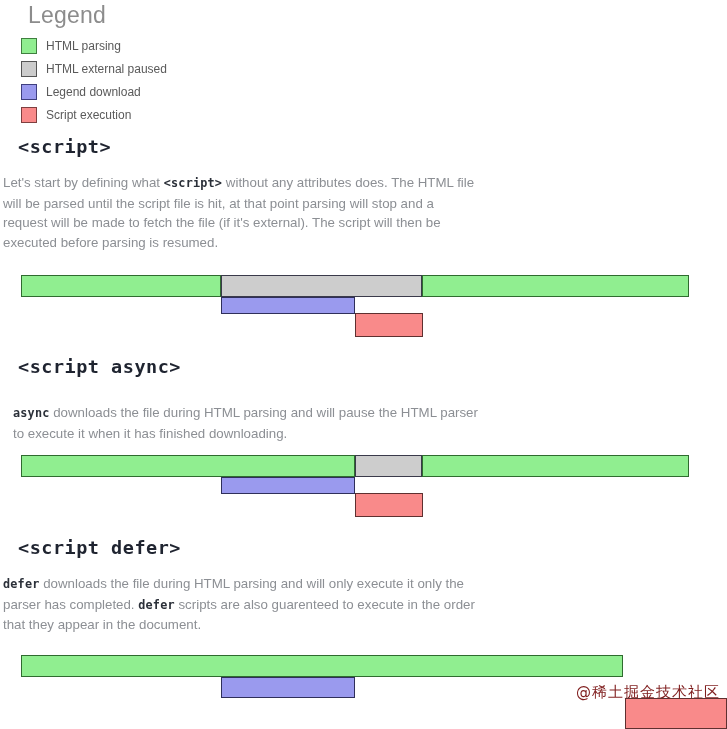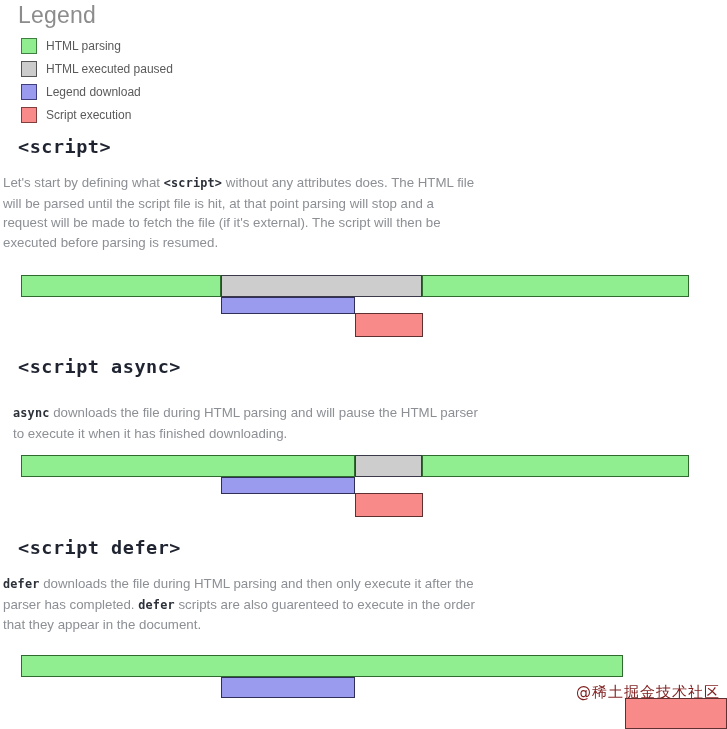--- a/index.html
+++ b/index.html
@@ -18,21 +18,21 @@
   }
 
   .page {
     position: absolute;
     inset: 0;
   }
 
   
   .legend-title {
     position: absolute;
-    left: 18px;
+    left: 28px;
     top: 1px;
     font-size: 23px;
     font-weight: 400;
     color: #8c8c8c;
     letter-spacing: 0.2px;
     line-height: 28px;
   }
   .legend-list {
     position: absolute;
     left: 21px;
@@ -125,21 +125,21 @@
 <div class="page">
 
   <div class="legend-title">Legend</div>
   <div class="legend-list">
       <div class="legend-row">
         <span class="swatch green"></span>
         <span class="legend-label">HTML parsing</span>
       </div>
       <div class="legend-row">
         <span class="swatch gray"></span>
-        <span class="legend-label">HTML executed paused</span>
+        <span class="legend-label">HTML external paused</span>
       </div>
       <div class="legend-row">
         <span class="swatch blue"></span>
         <span class="legend-label">Legend download</span>
       </div>
       <div class="legend-row">
         <span class="swatch red"></span>
         <span class="legend-label">Script execution</span>
       </div>
     </div>
@@ -157,19 +157,19 @@
     <div class="section-heading" style="top: 356px;">&lt;script async&gt;</div>
     <p class="section-body" style="top: 393px; margin: 10px;"><span class="code">async</span><span> downloads the file during HTML parsing and will pause the HTML parser to execute it when it has finished downloading.</span></p>
     <div class="timeline">
       <div class="bar green" title="HTML parsing" style="left: 21px; top: 455px; width: 334px; height: 22px;"></div>
       <div class="bar gray" title="HTML parsing paused" style="left: 355px; top: 455px; width: 67px; height: 22px;"></div>
       <div class="bar green" title="HTML parsing" style="left: 422px; top: 455px; width: 267px; height: 22px;"></div>
       <div class="bar blue" title="Script download" style="left: 221px; top: 477px; width: 134px; height: 17px;"></div>
       <div class="bar red" title="Script execution" style="left: 355px; top: 493px; width: 68px; height: 24px;"></div>
     </div>
     <div class="section-heading" style="top: 537px;">&lt;script defer&gt;</div>
-    <p class="section-body" style="top: 574px; margin: 0px;"><span class="code">defer</span><span> downloads the file during HTML parsing and then only execute it after the parser has completed. </span><span class="code">defer</span><span> scripts are also guarenteed to execute in the order that they appear in the document.</span></p>
+    <p class="section-body" style="top: 574px; margin: 0px;"><span class="code">defer</span><span> downloads the file during HTML parsing and will only execute it only the parser has completed. </span><span class="code">defer</span><span> scripts are also guarenteed to execute in the order that they appear in the document.</span></p>
     <div class="timeline">
       <div class="bar green" title="HTML parsing" style="left: 21px; top: 655px; width: 602px; height: 22px;"></div>
       <div class="bar blue" title="Script download" style="left: 221px; top: 677px; width: 134px; height: 21px;"></div>
       <div class="bar red" title="Script execution" style="left: 625px; top: 698px; width: 102px; height: 31px;"></div>
     </div>
   </div>
 
 </body></html>

